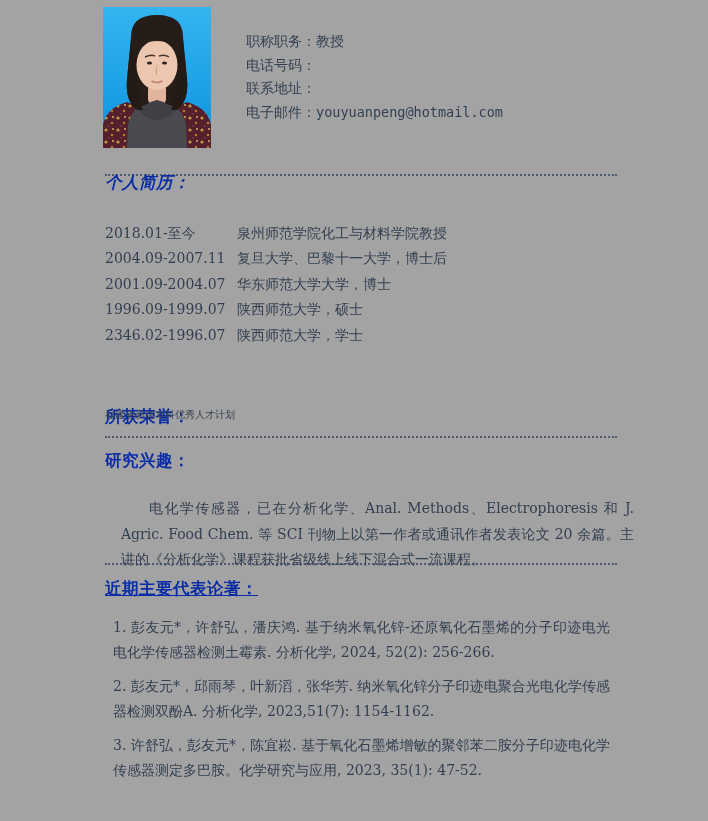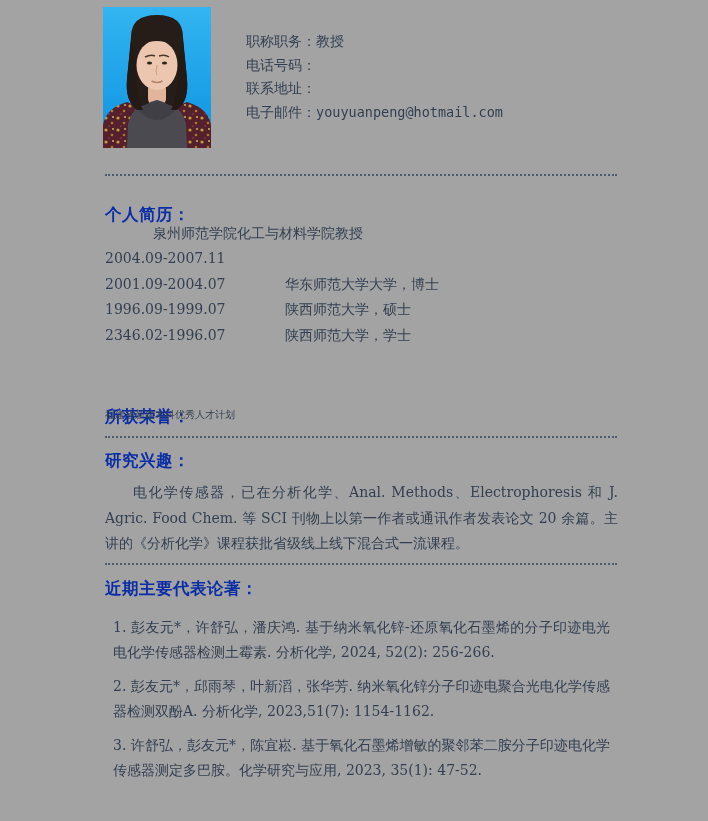--- a/index.html
+++ b/index.html
@@ -14,30 +14,30 @@
   .contact{position:absolute;left:246px;top:30px;font-size:14px;line-height:23.5px;white-space:nowrap;}
   .contact .val.mono{font-family:"DejaVu Sans Mono","Liberation Mono",monospace;font-size:13.5px;}
   
   .rule{position:absolute;left:105px;width:512px;height:0;border-top:2px dotted #3c4960;opacity:.8;}
   .rule1{top:174px;} .rule2{top:436px;} .rule3{top:563px;}
   
   .sec-h{
     position:absolute;left:105px;margin:0;font-family:"DejaVu Sans","Liberation Sans",sans-serif;
     font-size:16.5px;font-weight:700;color:#0b2da6;letter-spacing:.5px;white-space:nowrap;
   }
-  .h-resume{top:204px;} .h-honors{top:368px;margin-top:38px;} .h-interests{top:450px;} .h-pubs{top:578px;}
+  .h-resume{top:172px;font-style:italic;} .h-honors{top:368px;margin-top:38px;} .h-interests{top:450px;} .h-pubs{top:578px;text-decoration:underline;}
   
   .timeline{position:absolute;left:105px;top:221px;width:512px;font-size:14px;line-height:25.4px;}
   .t-row{display:flex;}
   .t-period{flex:0 0 132px;white-space:nowrap;}
-  .t-desc{flex:1;white-space:nowrap;margin-left:48px;}
+  .t-desc{flex:1;white-space:nowrap;}
   
   .honor{position:absolute;left:105px;top:402px;font-size:10px;line-height:25px;white-space:nowrap;}
   
-  .interests-p{position:absolute;left:105px;top:480px;width:513px;margin:0;font-size:14px;
+  .interests-p{position:absolute;left:105px;top:480px;width:513px;margin:16px;font-size:14px;
     line-height:25.5px;text-indent:2em;text-align:justify;}
   
   .pubs{position:absolute;left:105px;top:607px;width:513px;font-size:14px;line-height:25.4px;}
   .pubs p{margin:8px;text-align:justify;}
 </style>
 </head>
 <body>
 
 <div class="page">
 
@@ -102,24 +102,26 @@
     </div>
     <div class="c-row">
       <span class="lbl">电子邮件：</span><span class="val mono">youyuanpeng@hotmail.com</span>
     </div>
   </div>
 
   <div class="rule rule1"></div>
   <h2 class="sec-h h-resume">个人简历：</h2>
   <div class="timeline">
     <div class="t-row">
+      <span class="t-period">2018.01-至今</span>
       <span class="t-desc">泉州师范学院化工与材料学院教授</span>
     </div>
     <div class="t-row">
       <span class="t-period">2004.09-2007.11</span>
+      <span class="t-desc">复旦大学、巴黎十一大学，博士后</span>
     </div>
     <div class="t-row">
       <span class="t-period">2001.09-2004.07</span>
       <span class="t-desc">华东师范大学大学，博士</span>
     </div>
     <div class="t-row">
       <span class="t-period">1996.09-1999.07</span>
       <span class="t-desc">陕西师范大学，硕士</span>
     </div>
     <div class="t-row">

